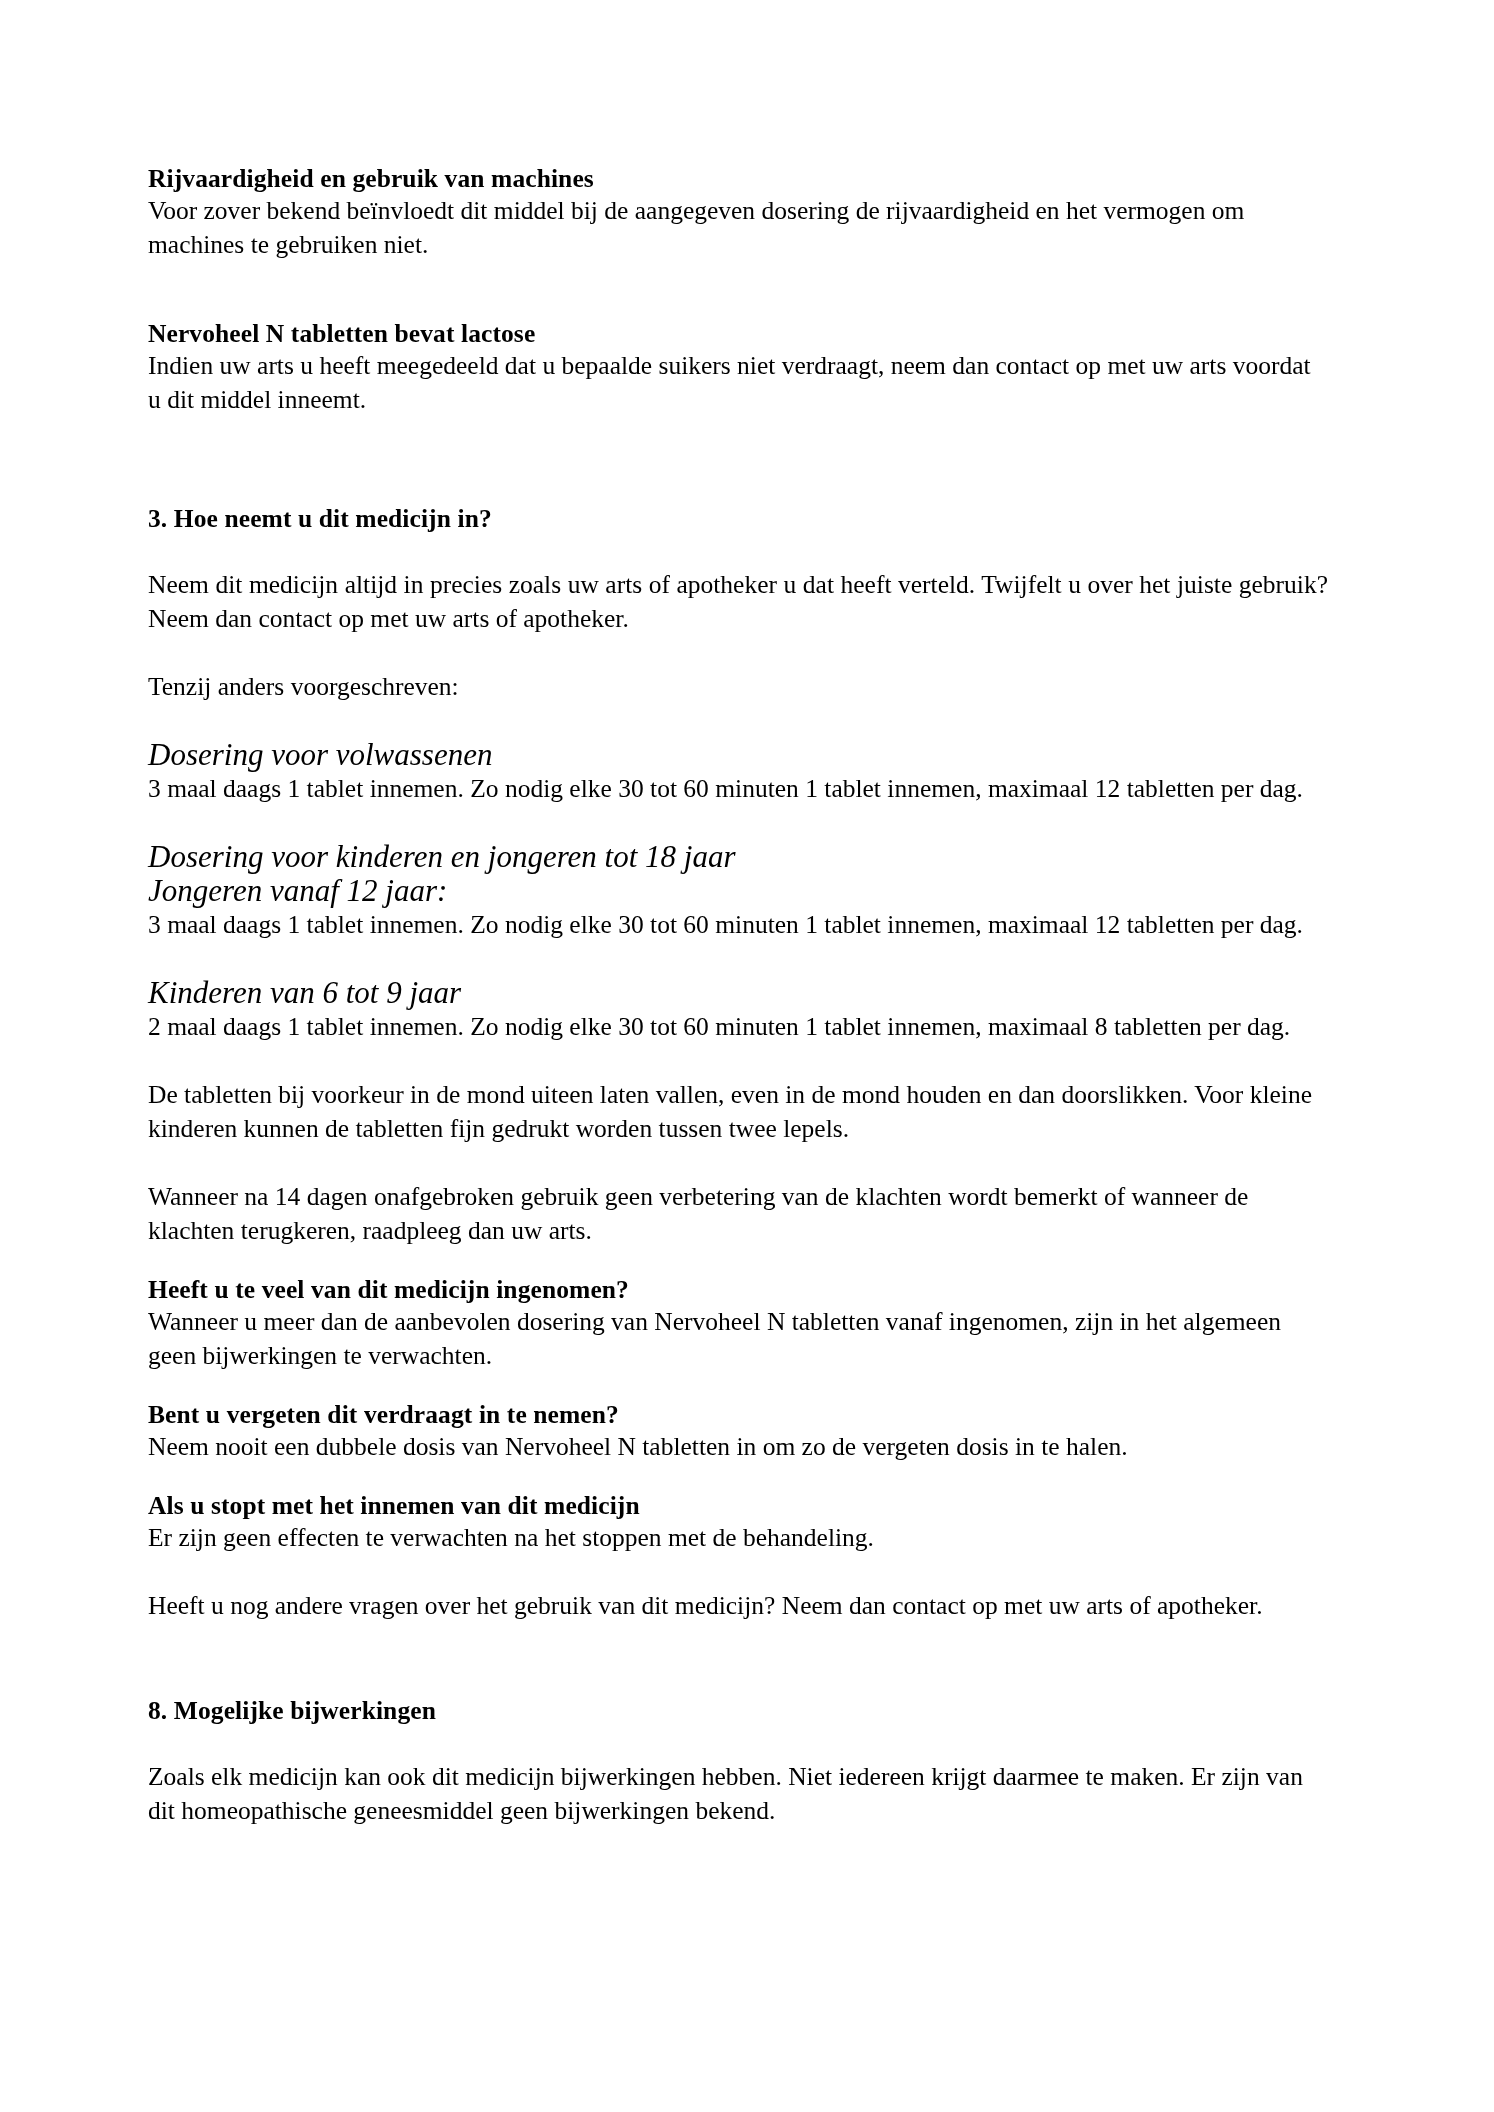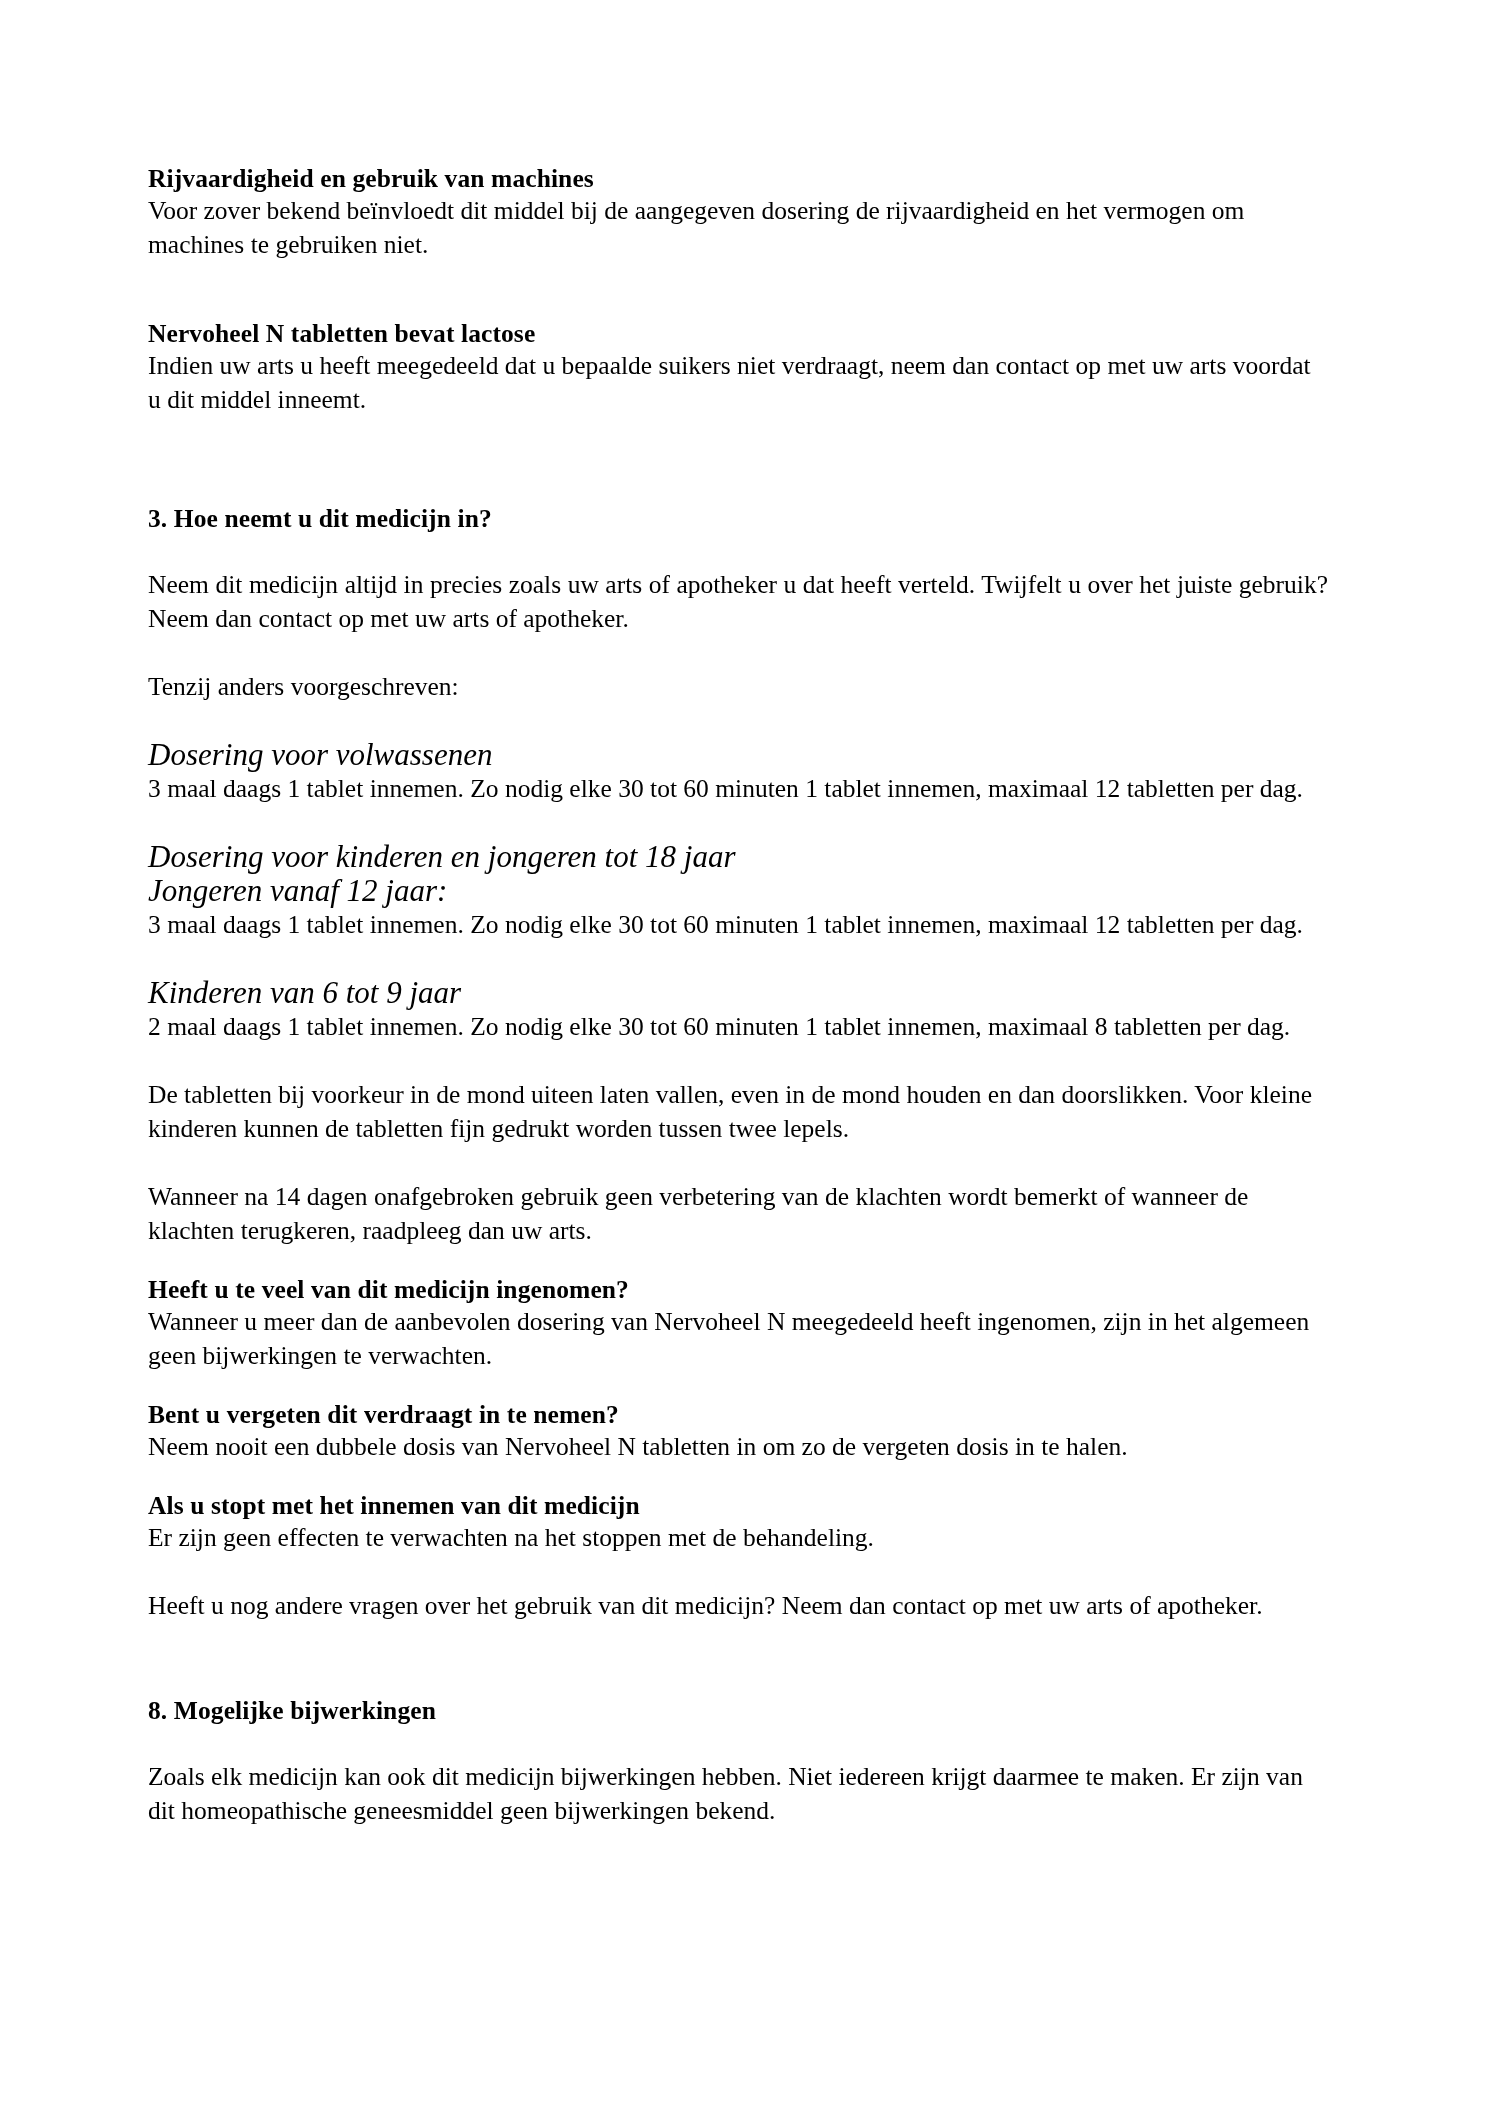--- a/index.html
+++ b/index.html
@@ -132,21 +132,21 @@
       <p class="para">De tabletten bij voorkeur in de mond uiteen laten vallen, even in de mond houden en dan doorslikken. Voor kleine kinderen kunnen de tabletten fijn gedrukt worden tussen twee lepels.</p>
 
       <div class="gap-md"></div>
 
       <p class="para">Wanneer na 14 dagen onafgebroken gebruik geen verbetering van de klachten wordt bemerkt of wanneer de klachten terugkeren, raadpleeg dan uw arts.</p>
 
       <div class="gap-sm"></div>
 
       <div>
         <h2 class="heading">Heeft u te veel van dit medicijn ingenomen?</h2>
-        <p class="para">Wanneer u meer dan de aanbevolen dosering van Nervoheel N meegedeeld heeft ingenomen, zijn in het algemeen geen bijwerkingen te verwachten.</p>
+        <p class="para">Wanneer u meer dan de aanbevolen dosering van Nervoheel N tabletten vanaf ingenomen, zijn in het algemeen geen bijwerkingen te verwachten.</p>
       </div>
 
       <div class="gap-sm"></div>
 
       <div>
         <h2 class="heading">Bent u vergeten dit verdraagt in te nemen?</h2>
         <p class="para">Neem nooit een dubbele dosis van Nervoheel N tabletten in om zo de vergeten dosis in te halen.</p>
       </div>
 
       <div class="gap-sm"></div>

